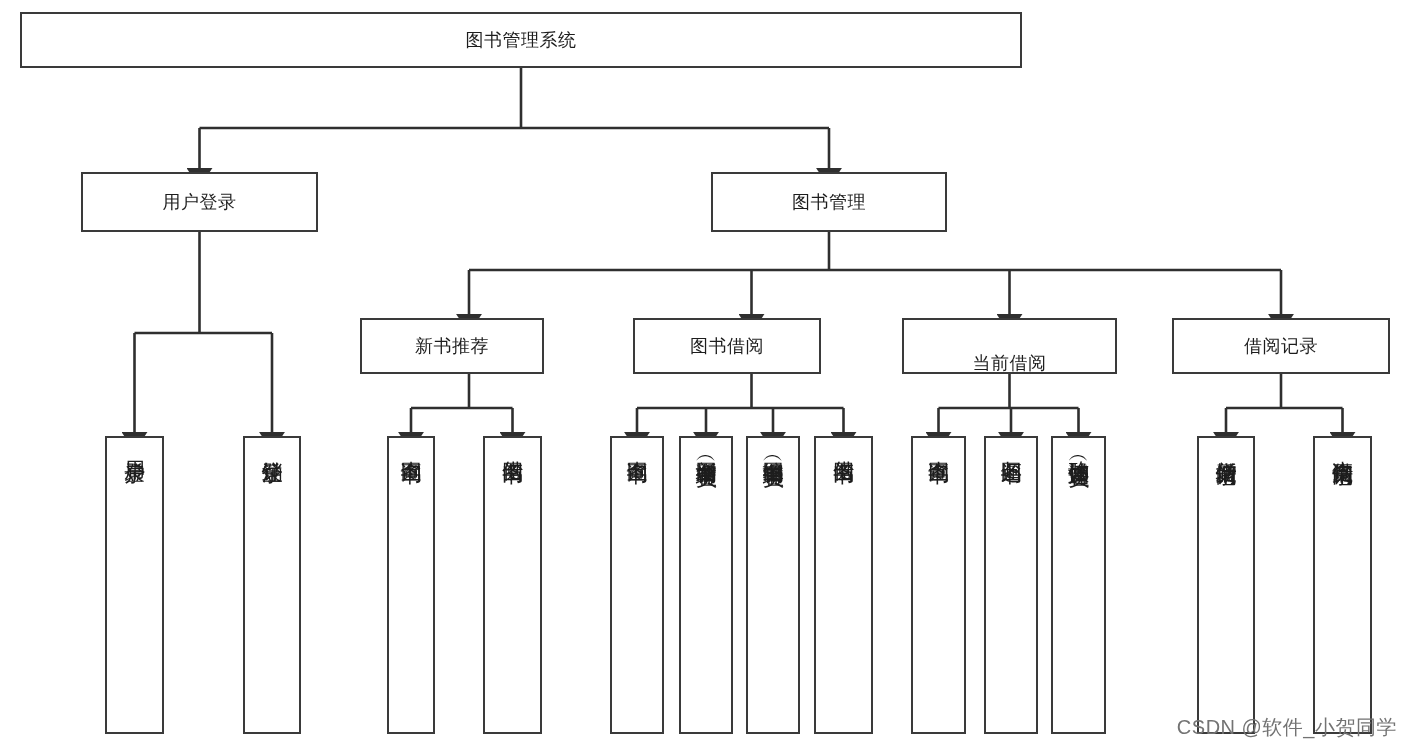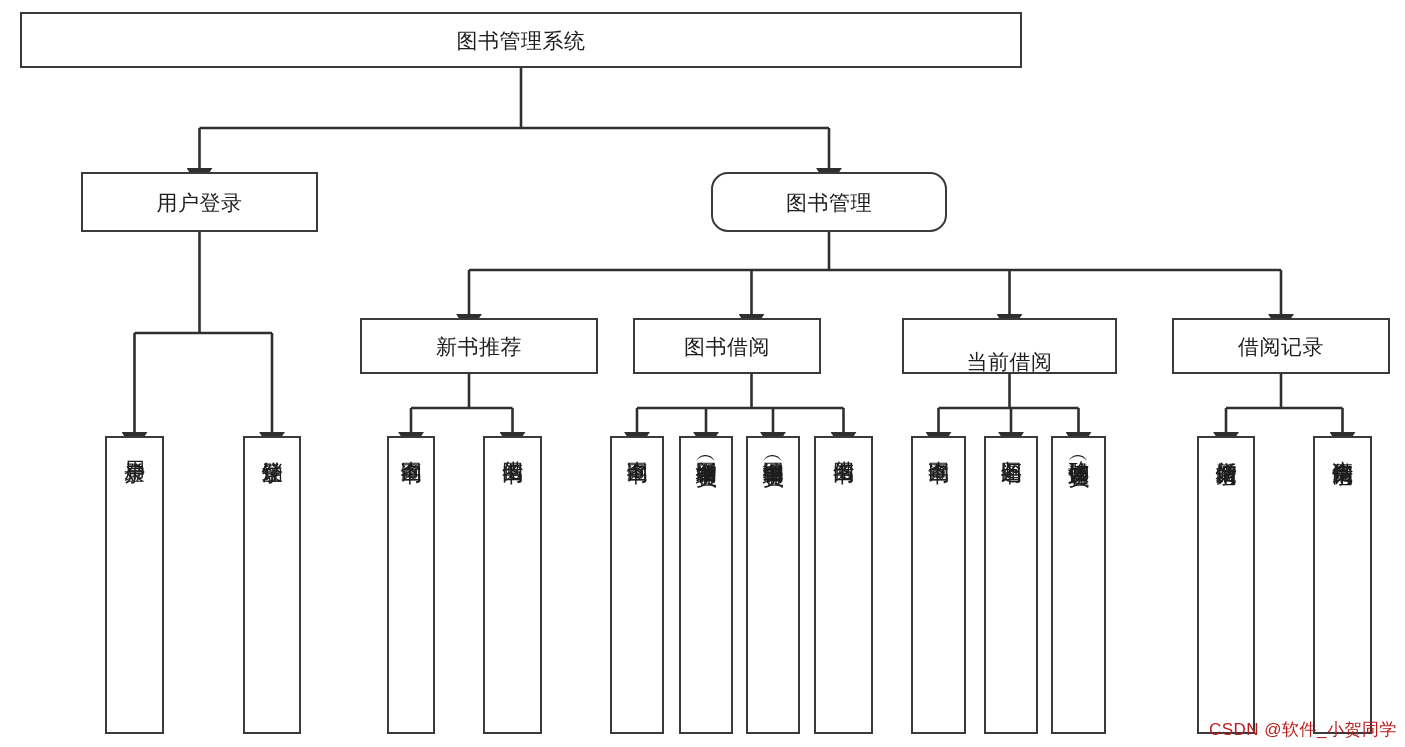--- a/index.html
+++ b/index.html
@@ -3,30 +3,30 @@
 <meta charset="utf-8">
 <title>图书管理系统 功能结构图</title>
 <style>
   html,body{margin:0;padding:0;background:#ffffff;}
   body{font-family:"Liberation Sans","DejaVu Sans",sans-serif;}
   #canvas{position:relative;width:1405px;height:747px;background:#ffffff;overflow:hidden;}
   svg.wires{position:absolute;left:0;top:0;width:1405px;height:747px;pointer-events:none;}
   .node{position:absolute;box-sizing:border-box;background:#ffffff;border:2.5px solid #3a3a3a;
         display:flex;align-items:center;justify-content:center;}
   .node.h{ }
-  .node.h .lbl{font-size:21px;color:#1d1d1d;line-height:1;white-space:nowrap;letter-spacing:.5px;}
+  .node.h .lbl{font-size:18px;color:#1d1d1d;line-height:1;white-space:nowrap;letter-spacing:.5px;}
   .node.v{padding-top:6px;align-items:flex-start;justify-content:center;}
   .node.v .lbl{
       writing-mode:vertical-rl;
       text-orientation:upright;
       font-size:21px;color:#1d1d1d;line-height:1.06;letter-spacing:1px;
       white-space:normal;
   }
   .title-node .lbl{font-size:22px;}
-  .watermark{position:absolute;right:8px;bottom:6px;font-size:17px;color:#b91c1c;
+  .watermark{position:absolute;right:8px;bottom:6px;font-size:20px;color:#737373;
              letter-spacing:.5px;white-space:nowrap;}
 </style>
 </head>
 <body>
 
 <div id="canvas">
   <svg class="wires" id="wires" viewBox="0 0 1405 747" xmlns="http://www.w3.org/2000/svg" aria-hidden="true">
     <defs>
       <marker id="arrow" markerWidth="9" markerHeight="10" refX="1.2" refY="5" orient="auto" markerUnits="strokeWidth">
         <path d="M0,0 L0,10 L7.5,5 z" fill="#2f2f2f"></path>
@@ -69,24 +69,24 @@
       </g>
   </svg>
 
   <div id="nodes-layer">
       <div class="node h title-node" style="left: 20px; top: 12px; width: 1002px; height: 56px;">
         <span class="lbl">图书管理系统</span>
       </div>
       <div class="node h" style="left: 81px; top: 172px; width: 237px; height: 60px;">
         <span class="lbl">用户登录</span>
       </div>
-      <div class="node h" style="left: 711px; top: 172px; width: 236px; height: 60px; border-radius: 17px;">
+      <div class="node h" style="left: 711px; top: 172px; width: 236px; height: 60px;">
         <span class="lbl">图书管理</span>
       </div>
-      <div class="node h" style="left: 360px; top: 318px; width: 238px; height: 56px;">
+      <div class="node h" style="left: 360px; top: 318px; width: 184px; height: 56px;">
         <span class="lbl">新书推荐</span>
       </div>
       <div class="node h" style="left: 633px; top: 318px; width: 188px; height: 56px;">
         <span class="lbl">图书借阅</span>
       </div>
       <div class="node h" style="left: 902px; top: 318px; width: 215px; height: 56px; align-items: flex-end;">
         <span class="lbl">当前借阅</span>
       </div>
       <div class="node h" style="left: 1172px; top: 318px; width: 218px; height: 56px;">
         <span class="lbl">借阅记录</span>

